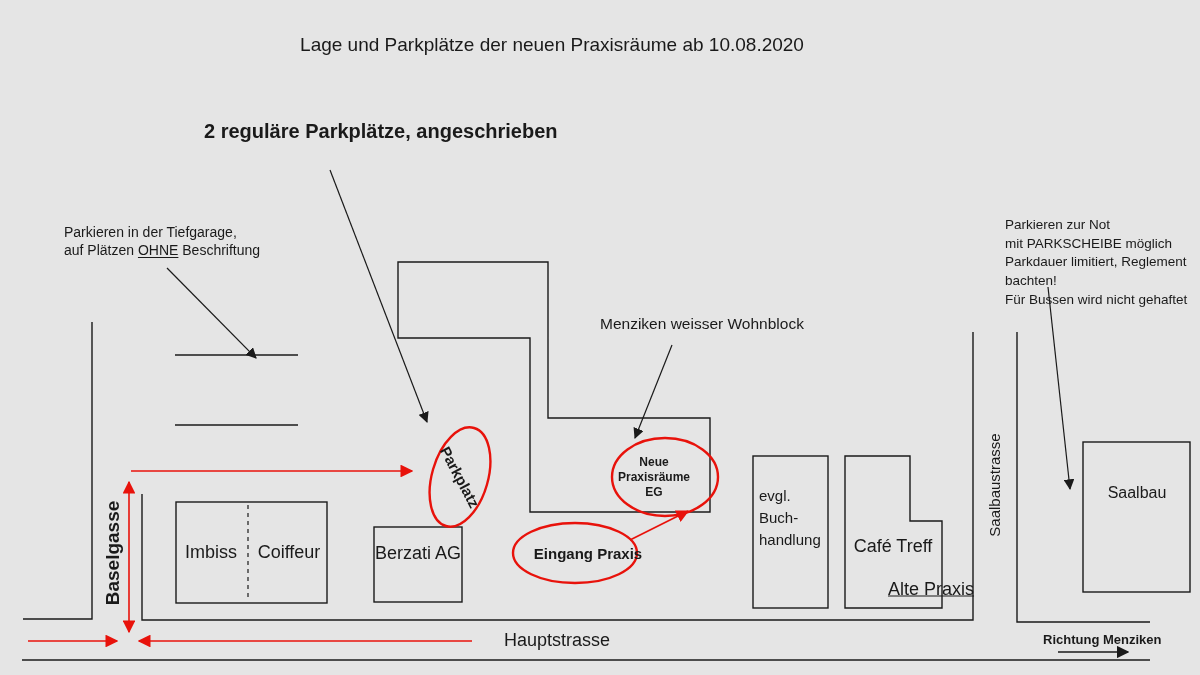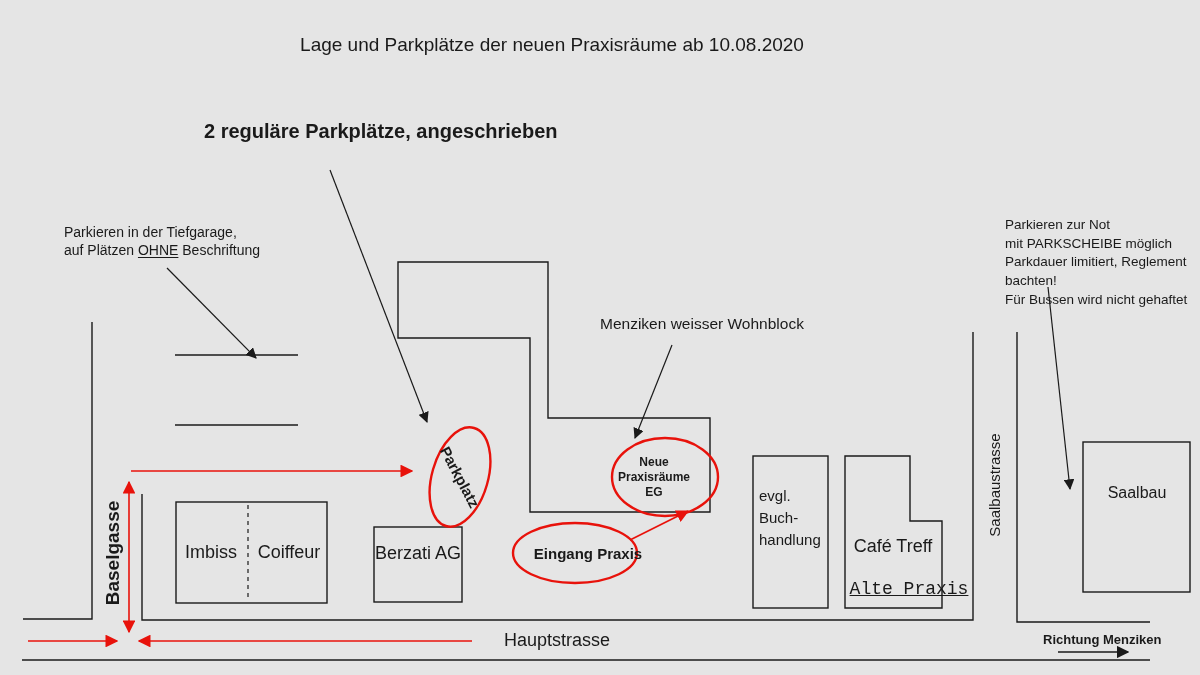--- a/index.html
+++ b/index.html
@@ -100,21 +100,21 @@
   <div class="lbl bldg" style="left:289px;top:552px;">Coiffeur</div>
   <div class="lbl bldg" style="left:418px;top:553px;">Berzati AG</div>
 
   <div class="lbl" style="left:759px;top:485px;font-size:15px;line-height:1.45;">
     <div>evgl.</div>
     <div>Buch-</div>
     <div>handlung</div>
   </div>
 
   <div class="lbl bldg" style="left:893px;top:546px;">Café Treff</div>
-  <div class="lbl bldg" style="left:909px;top:589px;text-decoration:underline;font-family:Liberation Mono, monospace;">Alte Praxis</div>
+  <div class="lbl bldg" style="left:931px;top:589px;text-decoration:underline;">Alte Praxis</div>
   <div class="lbl bldg" style="left:1137px;top:493px;font-size:16px;">Saalbau</div>
 
   <div class="lbl rot-ccw" style="left:113px;top:553px;font-size:19px;font-weight:600;">Baselgasse</div>
   <div class="lbl rot-ccw" style="left:994px;top:485px;font-size:15px;">Saalbaustrasse</div>
   <div class="lbl" style="left:557px;top:630px;font-size:18px;transform:translateX(-50%);">Hauptstrasse</div>
   <div class="lbl" style="left:1043px;top:632px;font-size:13px;font-weight:bold;">Richtung Menziken</div>
 
 </div>
 
 </body></html>

